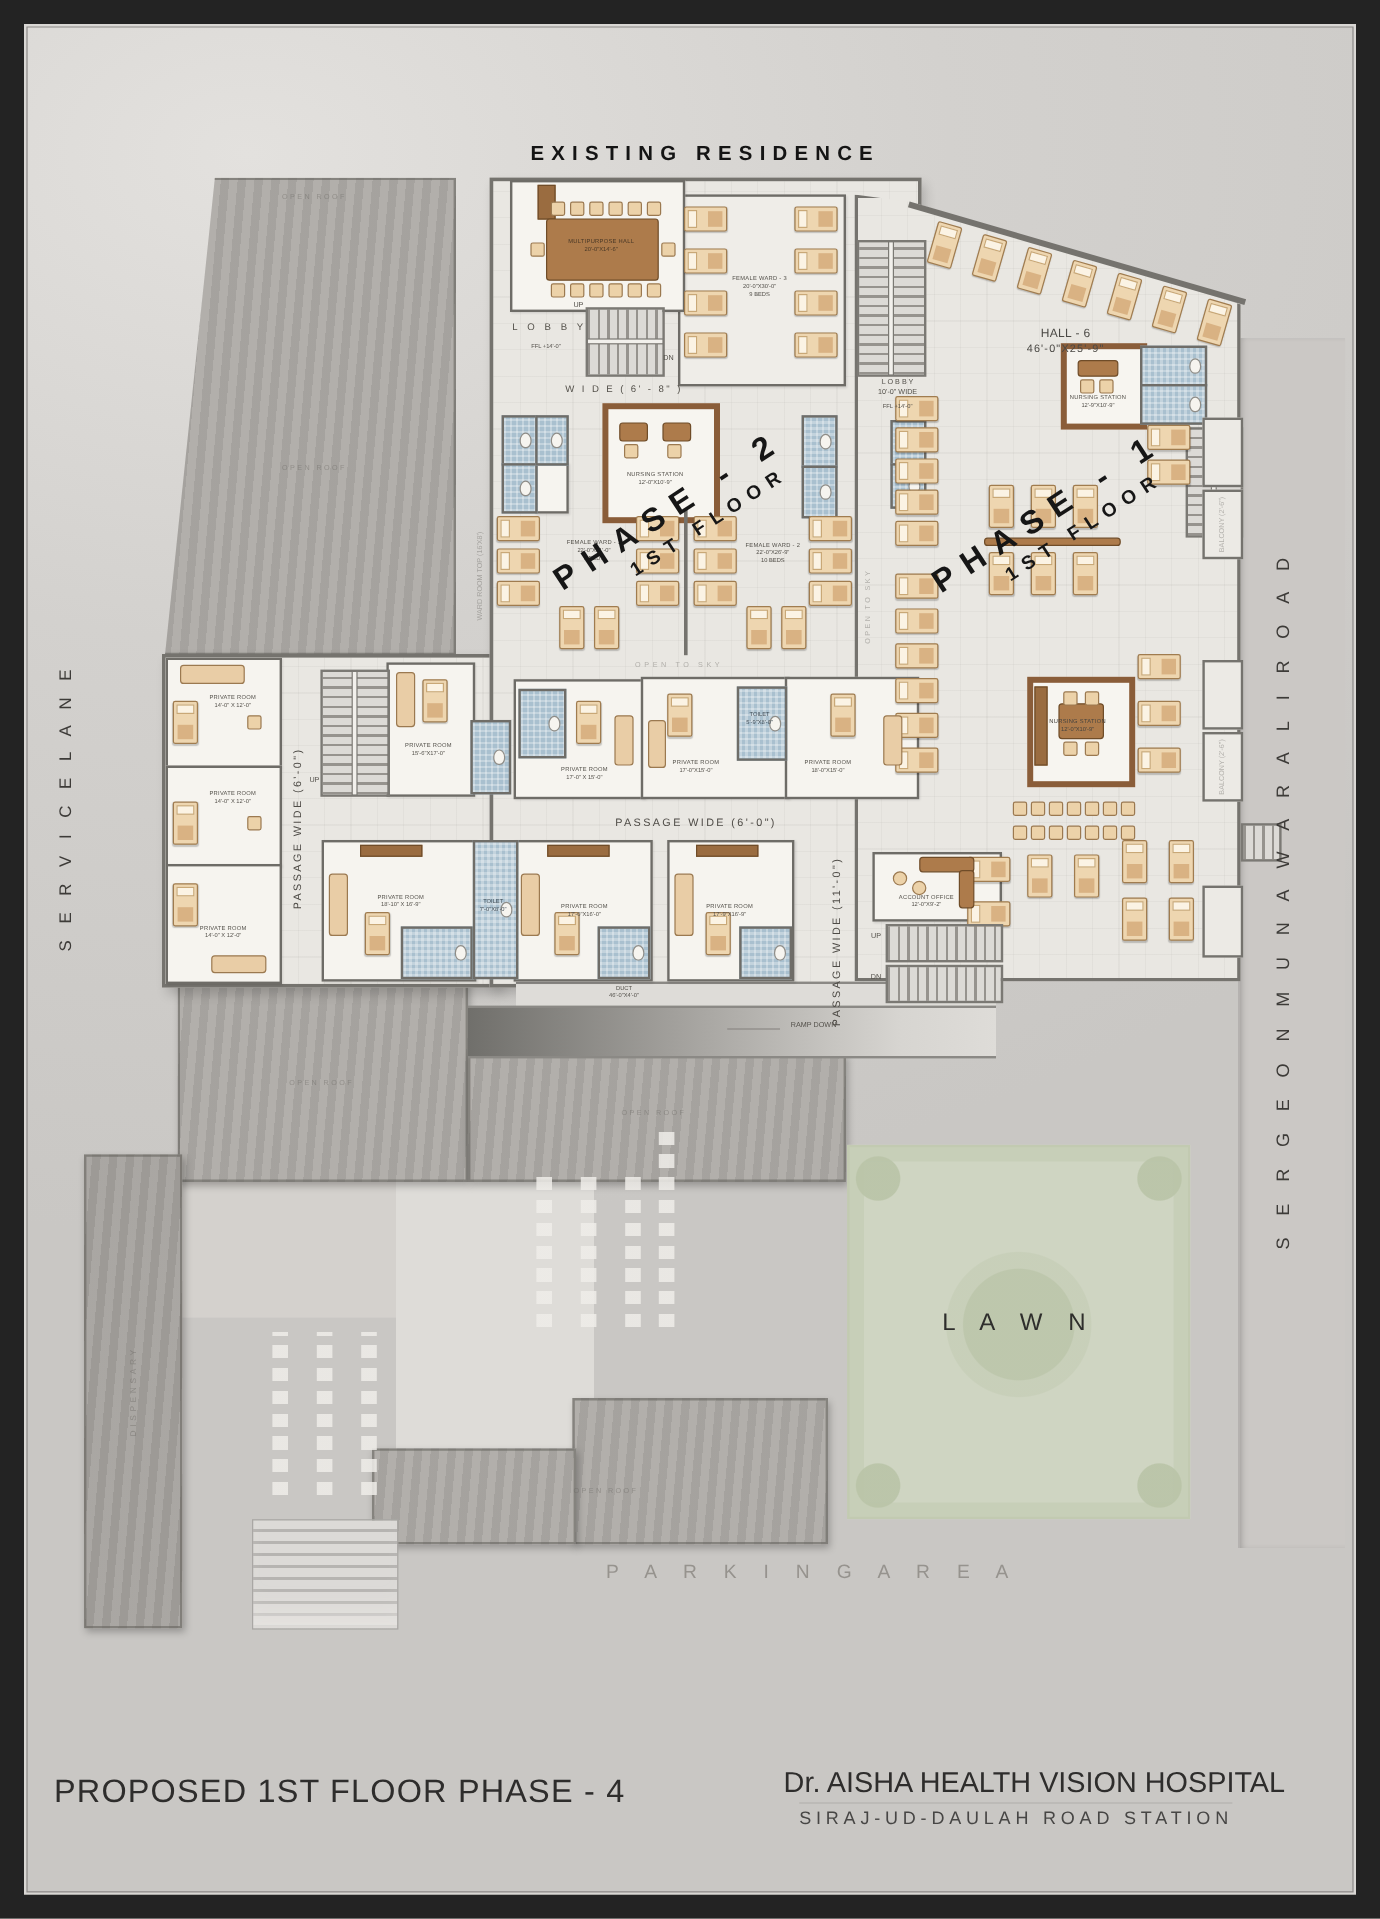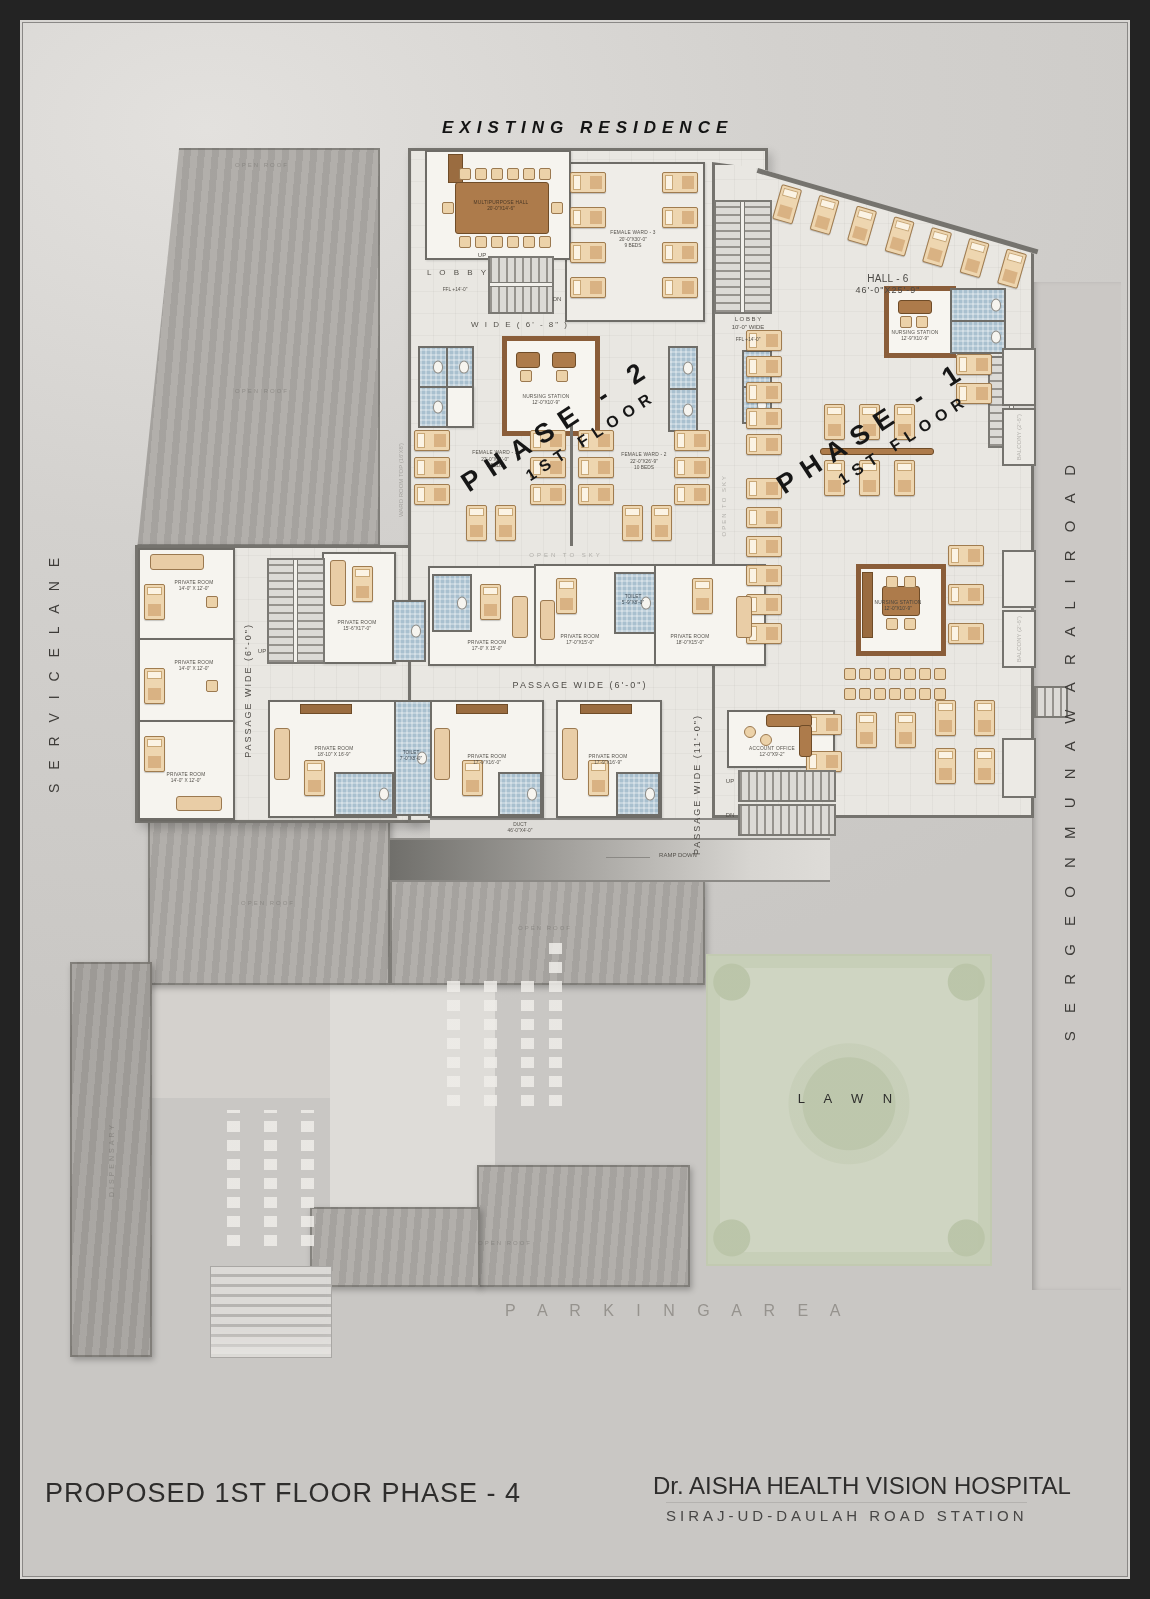--- a/index.html
+++ b/index.html
@@ -71,21 +71,21 @@
   .roadtxt{font-size:15px;letter-spacing:7px;color:#3d3b38;}
   .parktxt{position:absolute;font-size:16px;letter-spacing:9px;color:#96938e;z-index:40;}
   .lawn{background:#cfd5c2;z-index:5;
     background-image:
       radial-gradient(circle at 50% 48%, rgba(168,182,146,.45) 0 46px, rgba(168,182,146,.18) 47px 60px, transparent 61px),
       radial-gradient(circle at 9% 9%, rgba(168,182,146,.5) 0 18px, transparent 19px),
       radial-gradient(circle at 91% 9%, rgba(168,182,146,.5) 0 18px, transparent 19px),
       radial-gradient(circle at 9% 91%, rgba(168,182,146,.5) 0 18px, transparent 19px),
       radial-gradient(circle at 91% 91%, rgba(168,182,146,.5) 0 18px, transparent 19px);
     box-shadow:inset 0 0 0 2px #c2cab1, inset 0 0 0 14px rgba(186,196,168,.38);}
-  .lawntxt{position:absolute;left:50%;top:44%;transform:translateX(-50%);font-size:13px;letter-spacing:8px;color:#2e2e2c;}
+  .lawntxt{position:absolute;left:50%;top:44%;transform:translateX(-50%);font-size:20px;letter-spacing:8px;color:#2e2e2c;}
   .titleL{position:absolute;font-size:27px;letter-spacing:1px;color:#2e2d2c;z-index:60;white-space:nowrap;}
   .titleR1{position:absolute;font-size:24px;color:#2e2d2c;z-index:60;white-space:nowrap;}
   .titleR2{position:absolute;font-size:15px;letter-spacing:4px;color:#474645;z-index:60;white-space:nowrap;border-top:1px solid #b4b2af;padding-top:4px;}
   .bal{background:#eceae5;border:2px solid #75736e;z-index:12;}
   .leader{position:absolute;height:1px;background:#8b8985;z-index:40;}
 </style>
 </head>
 <body>
 
 <div id="canvas">
@@ -504,21 +504,21 @@
 
   <div class="phase" style="left:448px;top:408px;width:230px;">
     <div class="l1">PHASE - 2</div>
     <div class="l2">1ST FLOOR</div>
   </div>
   <div class="phase" style="left:768px;top:412px;width:215px;">
     <div class="l1">PHASE - 1</div>
     <div class="l2">1ST FLOOR</div>
   </div>
 
-  <div class="hdr" style="left:442px;top:118px;font-style:italic;">EXISTING RESIDENCE</div>
+  <div class="hdr" style="left:442px;top:118px;">EXISTING RESIDENCE</div>
   <div class="vlbl" style="left:40px;top:548px;width:28px;height:250px;">
     <span class="roadtxt" style="font-size:14px;letter-spacing:5px;">S E R V I C E   L A N E</span>
   </div>
   <div class="vlbl" style="left:1052px;top:420px;width:34px;height:660px;z-index:40;">
     <span class="roadtxt">S E R G E O N   M U N A W A R   A L I   R O A D</span>
   </div>
   <div class="parktxt" style="left:505px;top:1302px;">P A R K I N G    A R E A</div>
 
   <div class="titleL" style="left:45px;top:1478px;">PROPOSED  1ST  FLOOR  PHASE - 4</div>
   <div class="titleR1" style="left:653px;top:1472px;">Dr. AISHA HEALTH VISION HOSPITAL</div>

